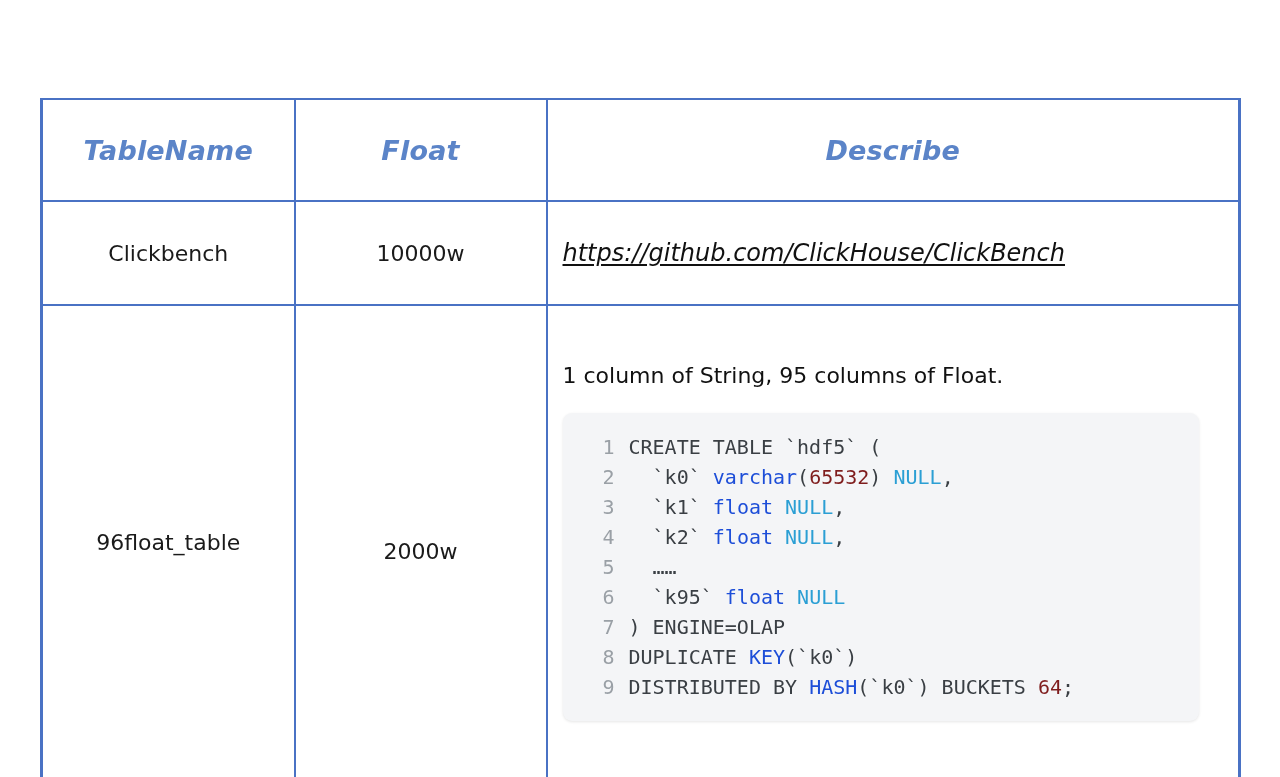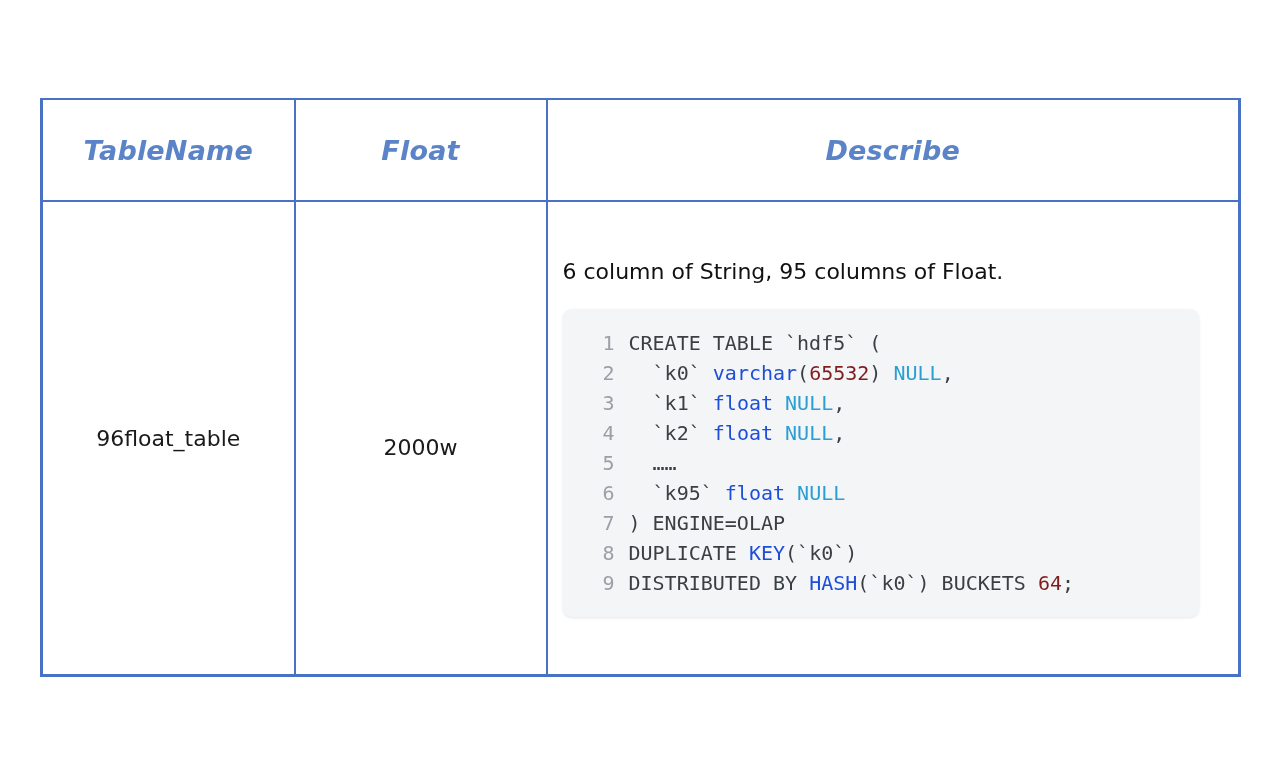--- a/index.html
+++ b/index.html
@@ -151,26 +151,33 @@
 
     <thead>
       <tr class="hdr-row">
         <th>TableName</th>
         <th>Float</th>
         <th>Describe</th>
       </tr>
     </thead>
 
     <tbody>
+      <tr class="row-clickbench">
+        <td class="cell-center">Clickbench</td>
+        <td class="cell-center">10000w</td>
+        <td class="link-cell">
+          <span class="ext-link">https://github.com/ClickHouse/ClickBench</span>
+        </td>
+      </tr>
 
       <tr class="row-floats">
         <td class="tablename-cell">96float_table</td>
         <td class="rows-cell">2000w</td>
         <td class="describe-cell">
-          <p class="desc-text">6 column of String, 95 columns of Float.</p>
+          <p class="desc-text">1 column of String, 95 columns of Float.</p>
           <div class="code-block">
             <div class="code-lines" id="code-lines"><span class="code-line"><span class="ln">1</span><span class="tok-kw">CREATE TABLE `hdf5` (</span></span><span class="code-line"><span class="ln">2</span><span class="tok-kw">  `k0` </span><span class="tok-type">varchar</span><span class="tok-kw">(</span><span class="tok-num">65532</span><span class="tok-kw">) </span><span class="tok-null">NULL</span><span class="tok-kw">,</span></span><span class="code-line"><span class="ln">3</span><span class="tok-kw">  `k1` </span><span class="tok-type">float</span><span class="tok-kw"> </span><span class="tok-null">NULL</span><span class="tok-kw">,</span></span><span class="code-line"><span class="ln">4</span><span class="tok-kw">  `k2` </span><span class="tok-type">float</span><span class="tok-kw"> </span><span class="tok-null">NULL</span><span class="tok-kw">,</span></span><span class="code-line"><span class="ln">5</span><span class="tok-kw">  ……</span></span><span class="code-line"><span class="ln">6</span><span class="tok-kw">  `k95` </span><span class="tok-type">float</span><span class="tok-kw"> </span><span class="tok-null">NULL</span></span><span class="code-line"><span class="ln">7</span><span class="tok-kw">) ENGINE=OLAP</span></span><span class="code-line"><span class="ln">8</span><span class="tok-kw">DUPLICATE </span><span class="tok-type">KEY</span><span class="tok-kw">(`k0`)</span></span><span class="code-line"><span class="ln">9</span><span class="tok-kw">DISTRIBUTED BY </span><span class="tok-type">HASH</span><span class="tok-kw">(`k0`) BUCKETS </span><span class="tok-num">64</span><span class="tok-kw">;</span></span></div>
           </div>
         </td>
       </tr>
     </tbody>
   </table>
 
 </div>
 

